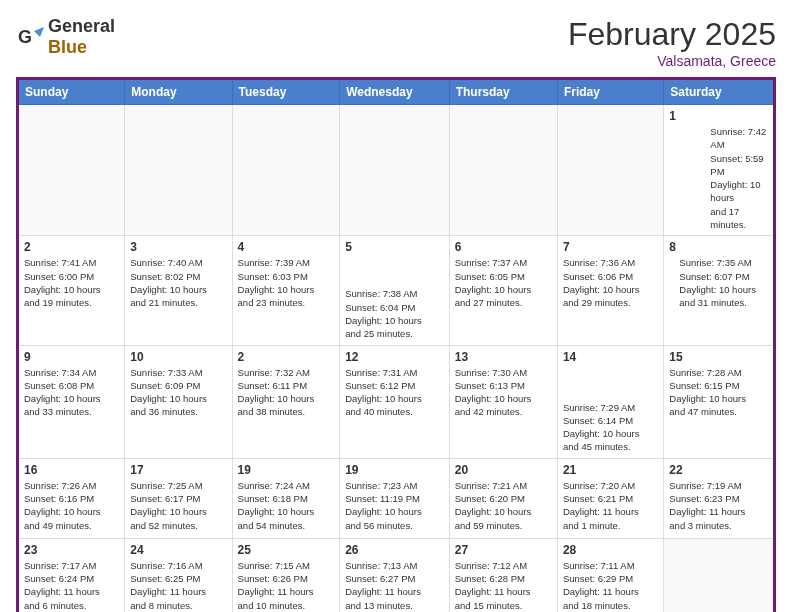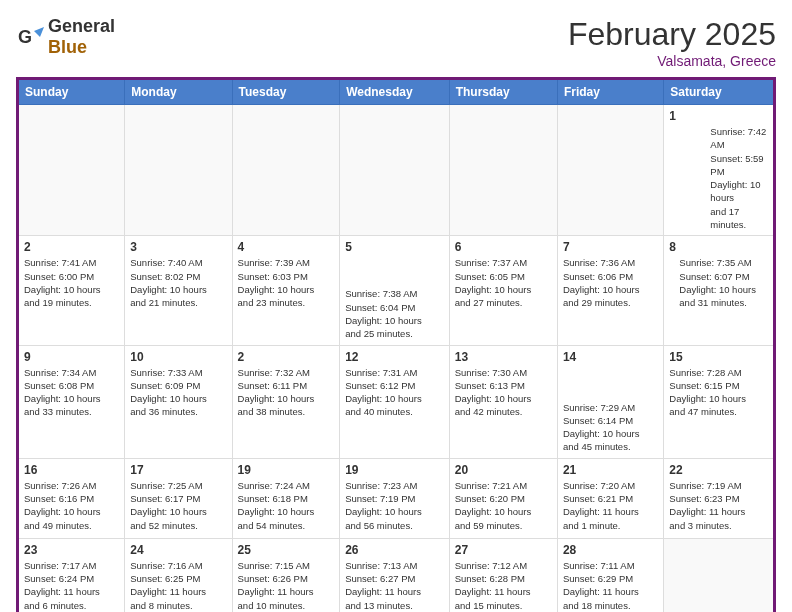--- a/index.html
+++ b/index.html
@@ -255,21 +255,21 @@
         <td>
           <span class="day-number">19</span>
           <div class="day-info" style="white-space: pre-line;">Sunrise: 7:24 AM
 Sunset: 6:18 PM
 Daylight: 10 hours
 and 54 minutes.</div>
         </td>
         <td>
           <span class="day-number">19</span>
           <div class="day-info" style="white-space: pre-line;">Sunrise: 7:23 AM
-Sunset: 7:19 PM
+Sunset: 11:19 PM
 Daylight: 10 hours
 and 56 minutes.</div>
         </td>
         <td>
           <span class="day-number">20</span>
           <div class="day-info" style="white-space: pre-line;">Sunrise: 7:21 AM
 Sunset: 6:20 PM
 Daylight: 10 hours
 and 59 minutes.</div>
         </td>

